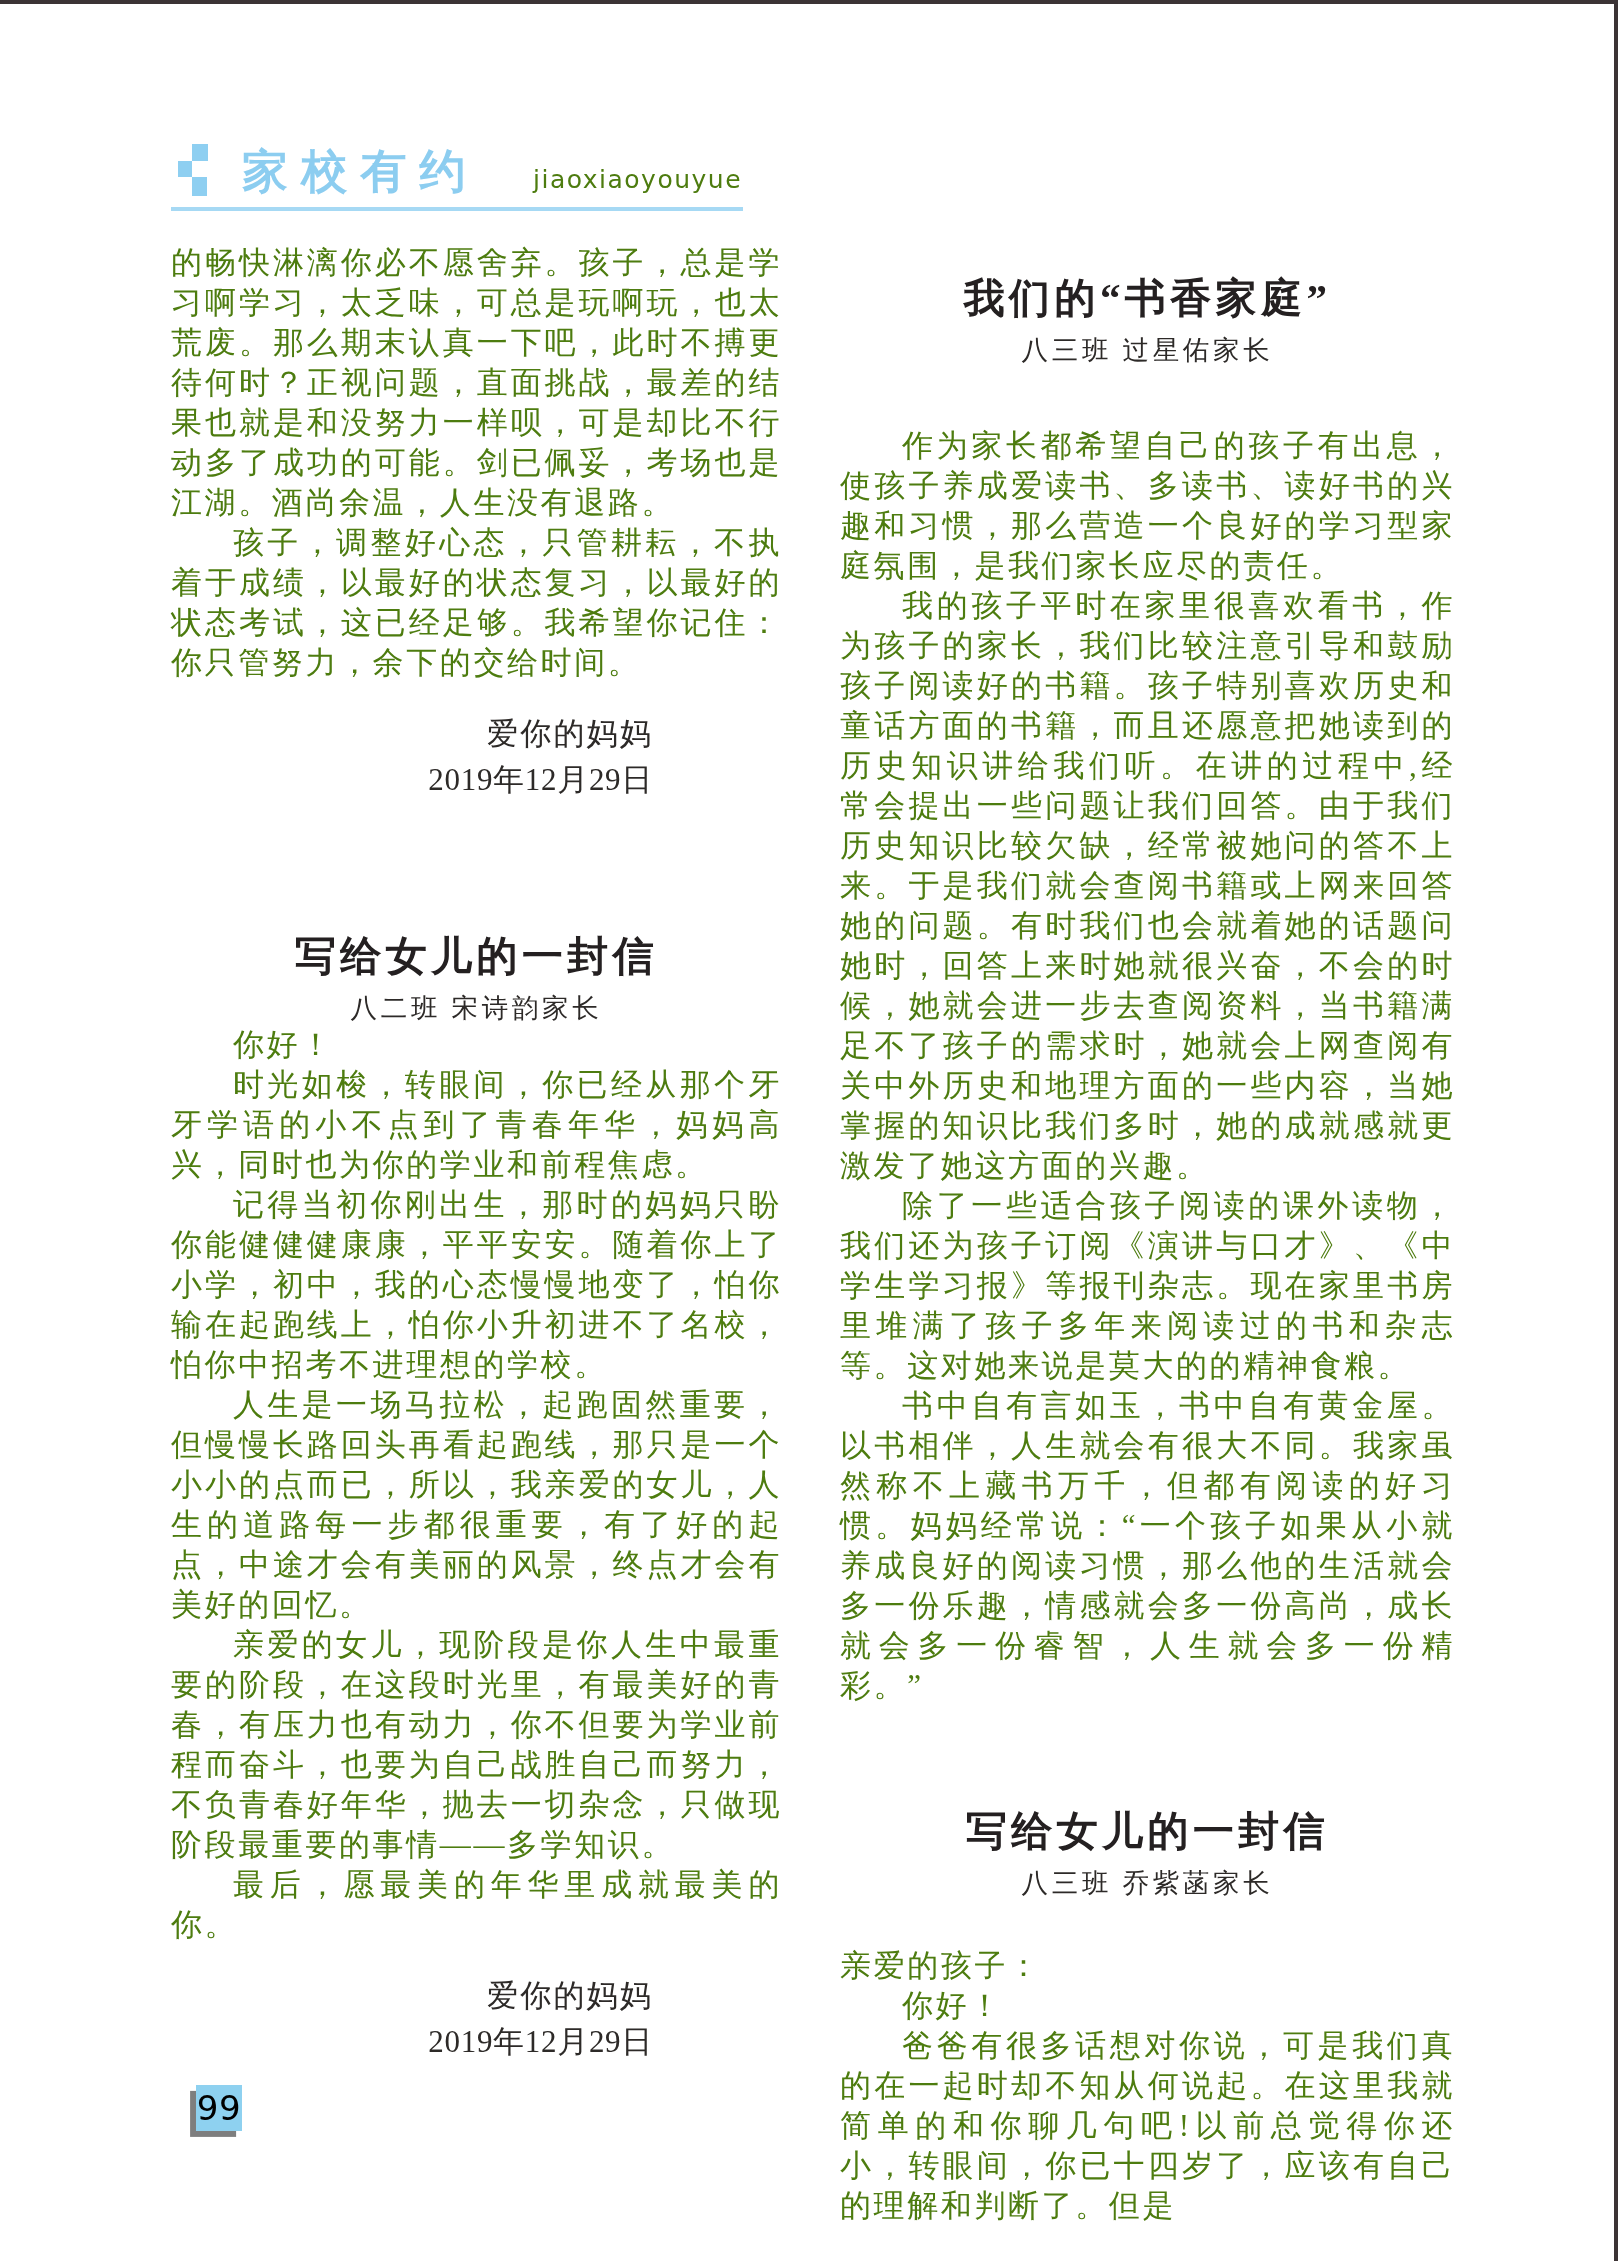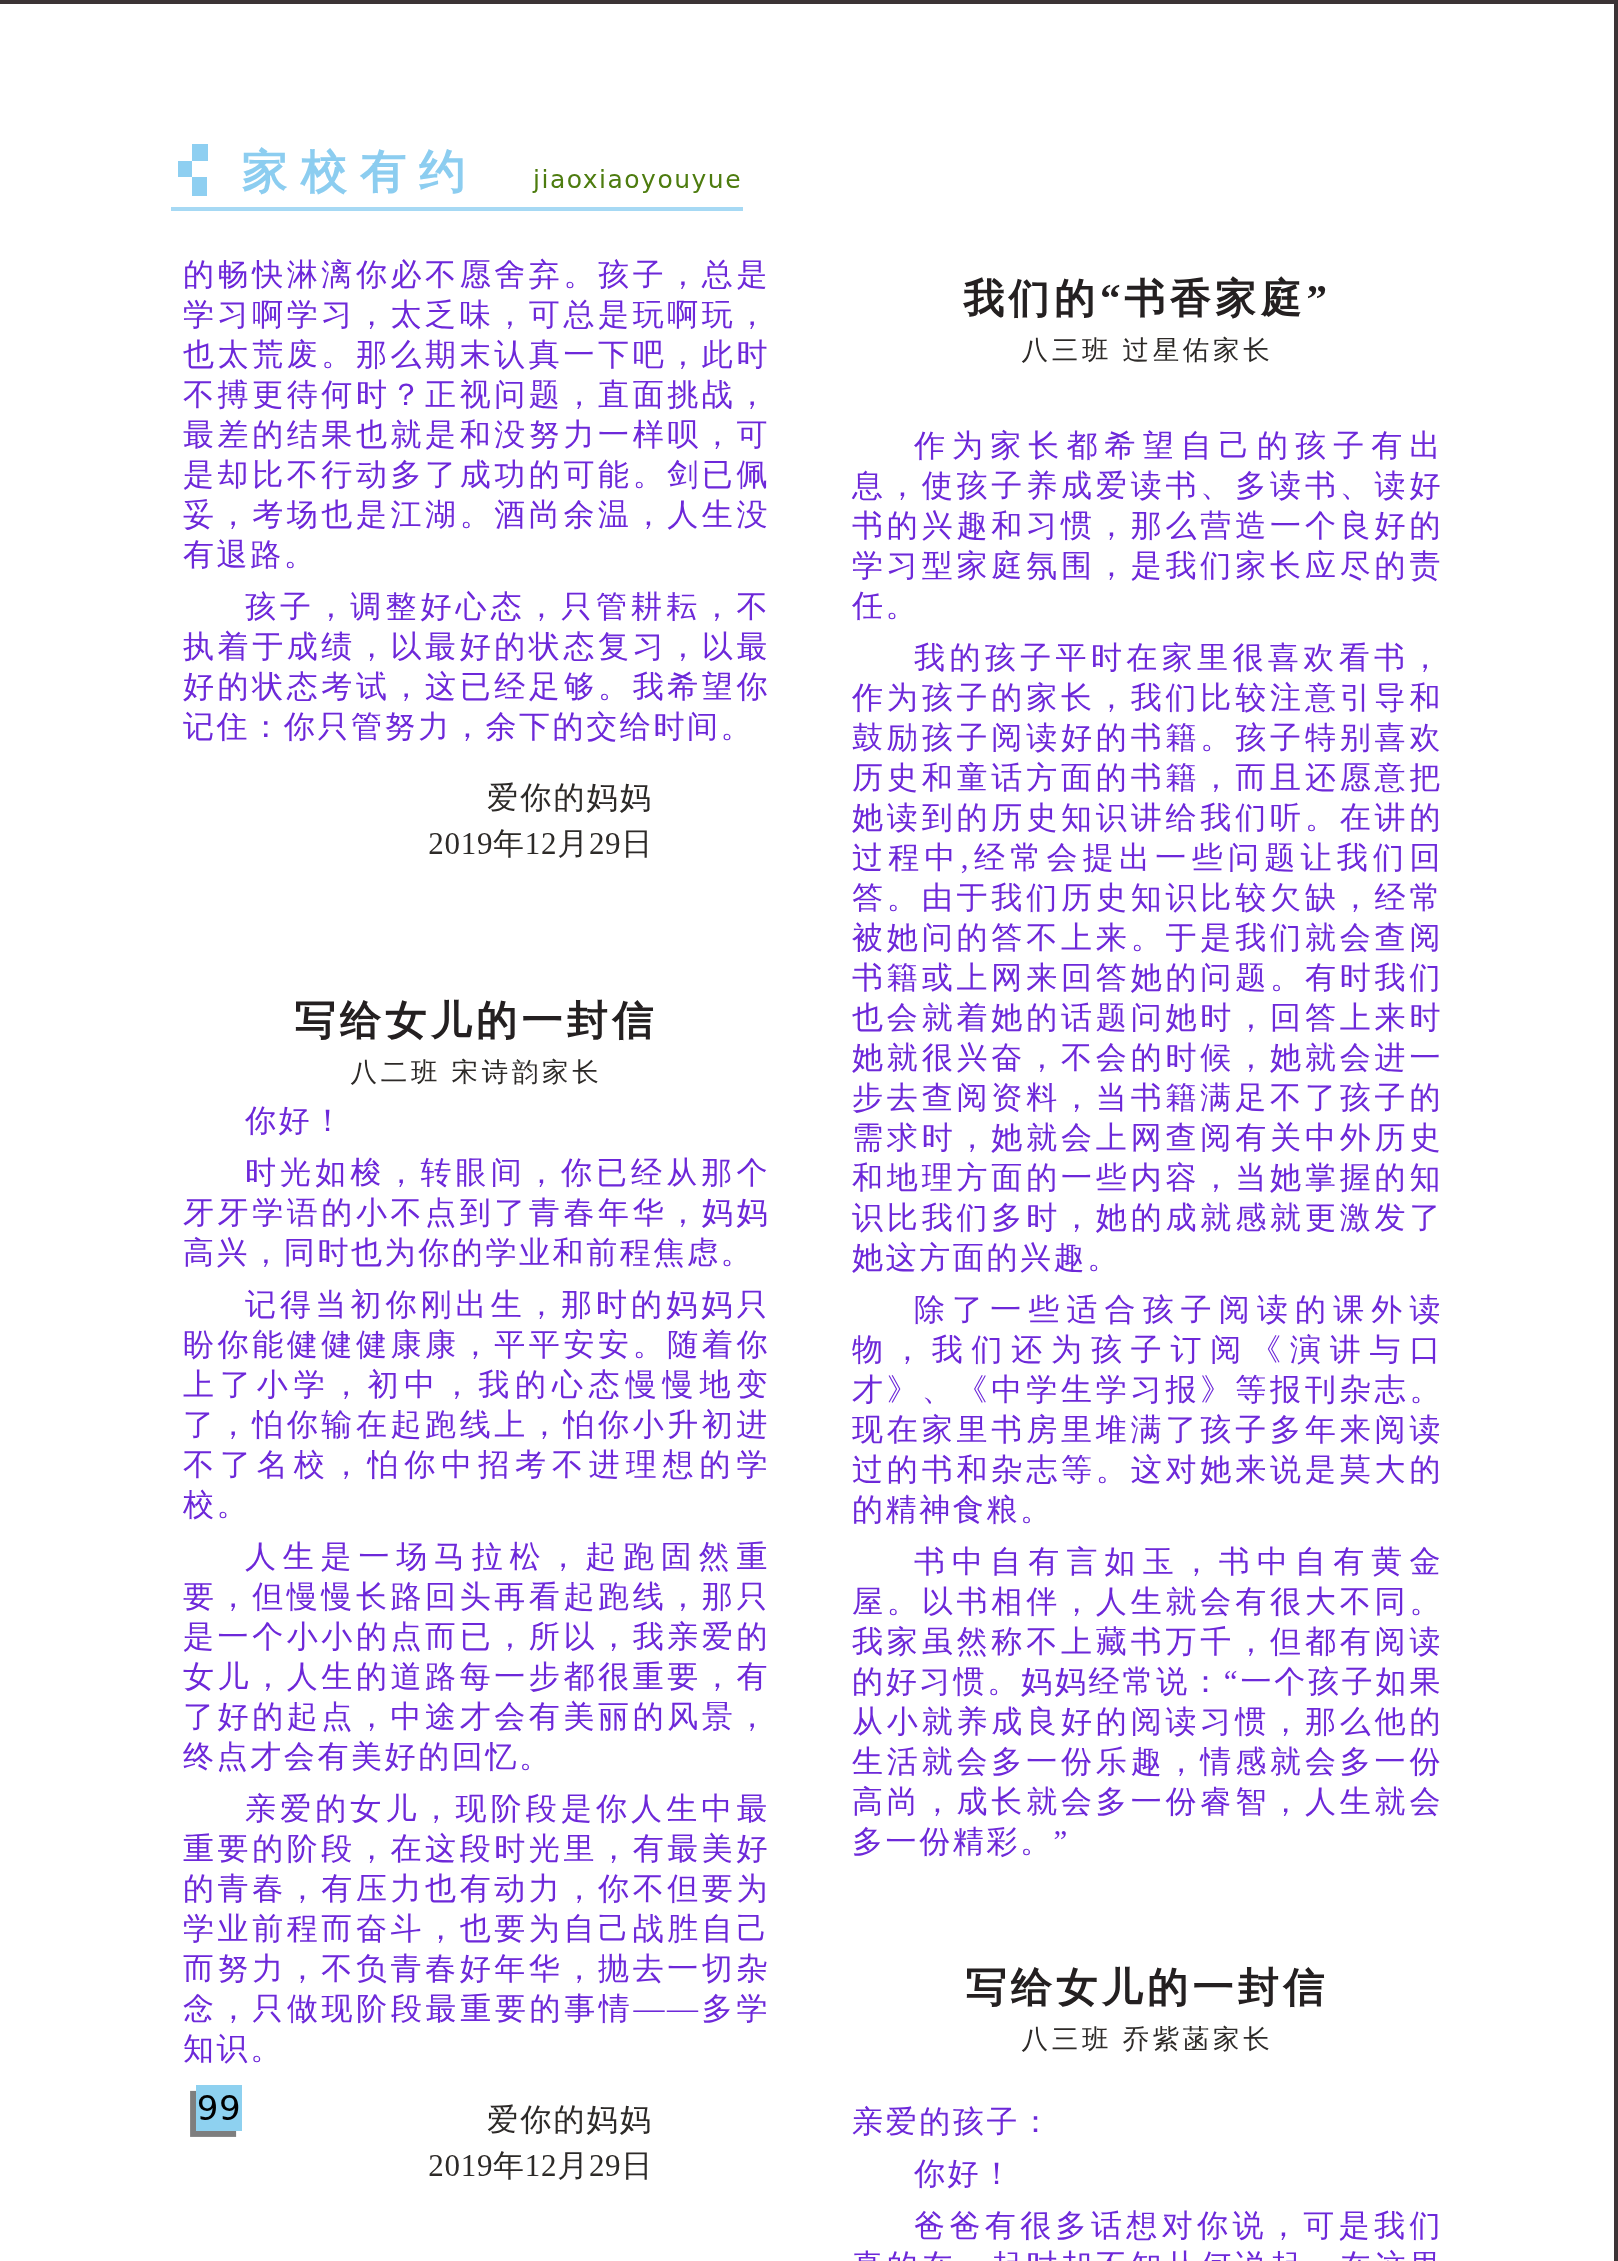--- a/index.html
+++ b/index.html
@@ -29,21 +29,21 @@
   }
   .rule{position:absolute;left:0;top:63px;width:572px;height:3.7px;background:#a6d9f4;}
 
   
   .col{position:absolute;}
   .col-left{left:171px;top:243px;width:611px;}
   .col-right{left:840px;top:272px;width:615px;}
 
   .body{
     font-size:31px;line-height:40px;letter-spacing:2.6px;
-    text-align:justify;margin:12px;color:#6d28d9;
+    text-align:justify;margin:0;color:#4d7c0f;
   }
   .ind{text-indent:2em;}
 
   .signature{
     text-align:right;padding-right:129px;font-size:31px;line-height:46px;
     letter-spacing:2.2px;margin-top:28px;
   }
   .signature .sig-date{letter-spacing:0.7px;}
 
   .title{
@@ -95,20 +95,21 @@
     </div>
 
     <h2 class="title">写给女儿的一封信</h2>
     <div class="byline">八二班 宋诗韵家长</div>
 
     <p class="body ind">你好！</p>
     <p class="body ind">时光如梭，转眼间，你已经从那个牙牙学语的小不点到了青春年华，妈妈高兴，同时也为你的学业和前程焦虑。</p>
     <p class="body ind">记得当初你刚出生，那时的妈妈只盼你能健健健康康，平平安安。随着你上了小学，初中，我的心态慢慢地变了，怕你输在起跑线上，怕你小升初进不了名校，怕你中招考不进理想的学校。</p>
     <p class="body ind">人生是一场马拉松，起跑固然重要，但慢慢长路回头再看起跑线，那只是一个小小的点而已，所以，我亲爱的女儿，人生的道路每一步都很重要，有了好的起点，中途才会有美丽的风景，终点才会有美好的回忆。</p>
     <p class="body ind">亲爱的女儿，现阶段是你人生中最重要的阶段，在这段时光里，有最美好的青春，有压力也有动力，你不但要为学业前程而奋斗，也要为自己战胜自己而努力，不负青春好年华，抛去一切杂念，只做现阶段最重要的事情——多学知识。</p>
+    <p class="body ind">最后，愿最美的年华里成就最美的你。</p>
 
     <div class="signature">
       <div class="sig-name">爱你的妈妈</div>
       <div class="sig-date">2019年12月29日</div>
     </div>
   </div>
 
   <div class="col col-right">
     <h2 class="title title-first">我们的“书香家庭”</h2>
     <div class="byline">八三班 过星佑家长</div>

